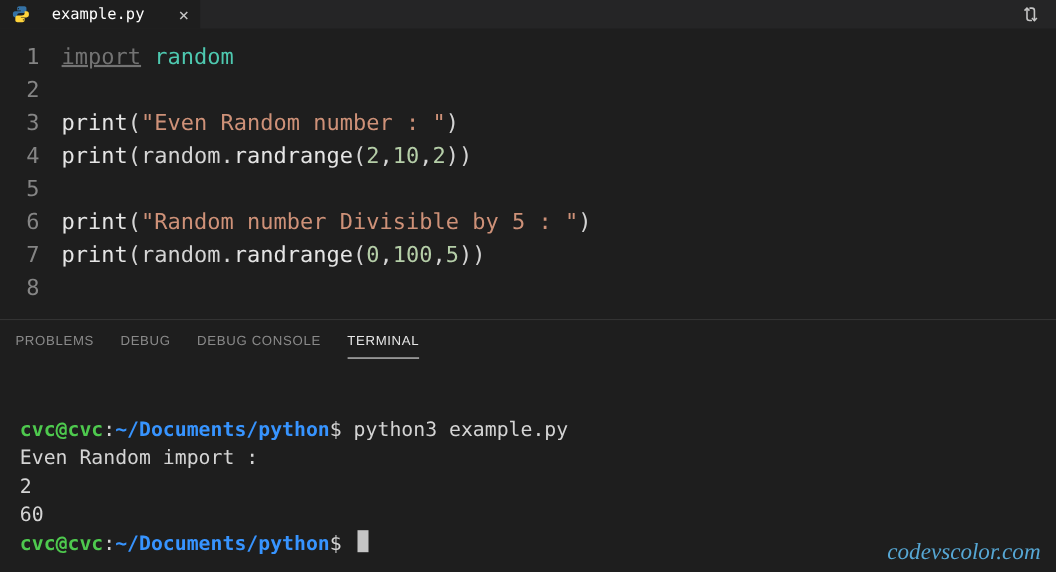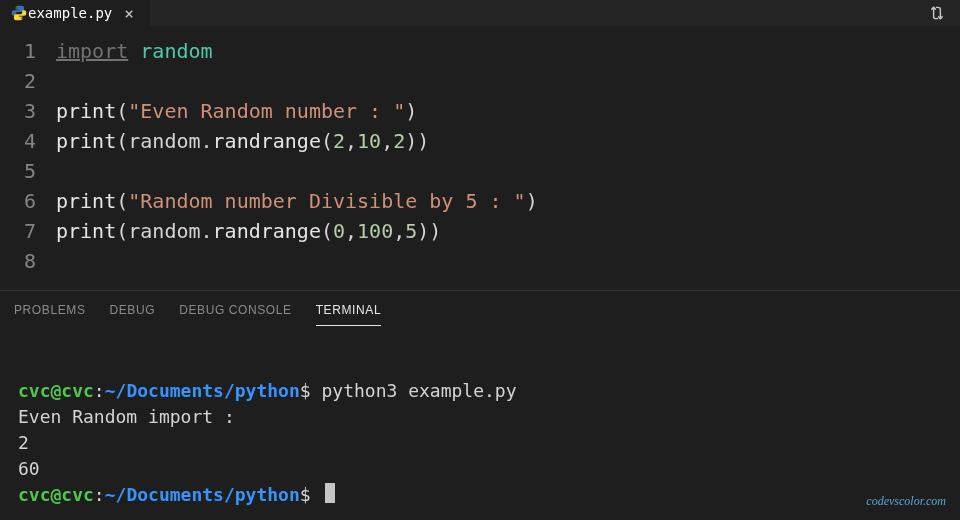--- a/index.html
+++ b/index.html
@@ -19,21 +19,21 @@
     display: flex;
     align-items: stretch;
     position: relative;
   }
   .tab {
     display: flex;
     align-items: center;
     padding: 0 10px 0 10px;
     background: #1e1e1e;
     color: #ffffff;
-    gap: 0;
+    gap: 19px;
     font-size: 14px;
     min-width: 150px;
   }
   .tab .py-icon {
     width: 18px; height: 18px;
     display: inline-flex; align-items: center; justify-content: center;
   }
   .tab .close {
     margin-left: 12px;
     font-size: 16px;
@@ -156,21 +156,21 @@
     vertical-align: -2px;
     margin-left: 4px;
   }
   .watermark {
     position: absolute;
     right: 14px;
     bottom: 6px;
     color: #56a7d4;
     font-style: italic;
     font-family: "Comic Sans MS", "Segoe Script", cursive;
-    font-size: 12px;
+    font-size: 21px;
   }
 </style>
 </head>
 <body>
 
 <div class="tabbar">
   <div class="tab">
     <span class="py-icon">
       <svg viewBox="0 0 32 32" width="18" height="18">
         <path fill="#3572A5" d="M15 3c-5 0-5 2-5 4v3h6v1H7c-3 0-4 2-4 5s1 5 4 5h3v-3c0-3 2-4 5-4h6c2 0 4-1 4-4V7c0-2 0-4-5-4h-5zm-3 3a1 1 0 110 2 1 1 0 010-2z"></path>

